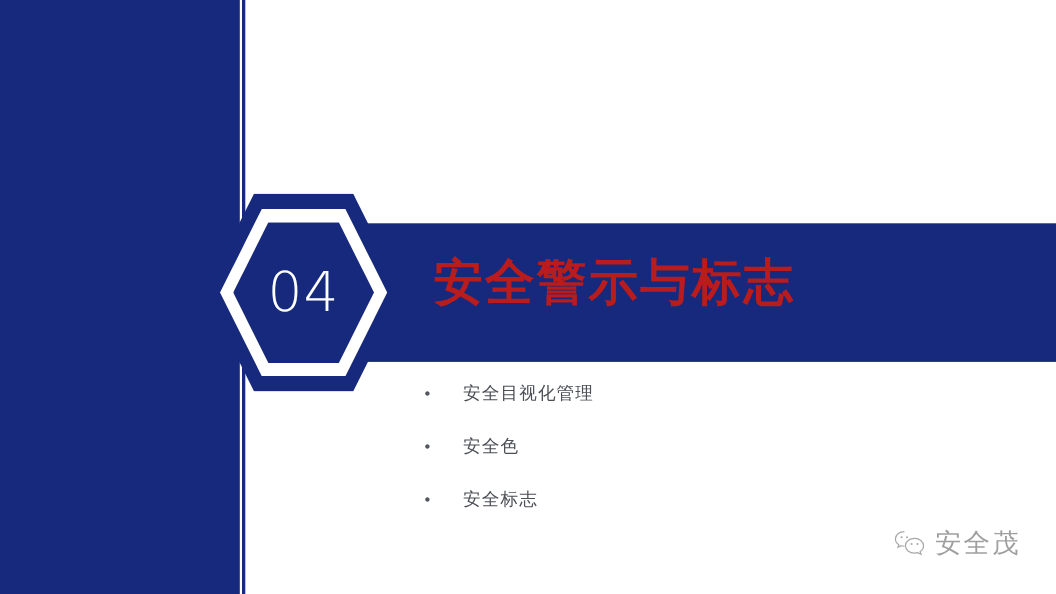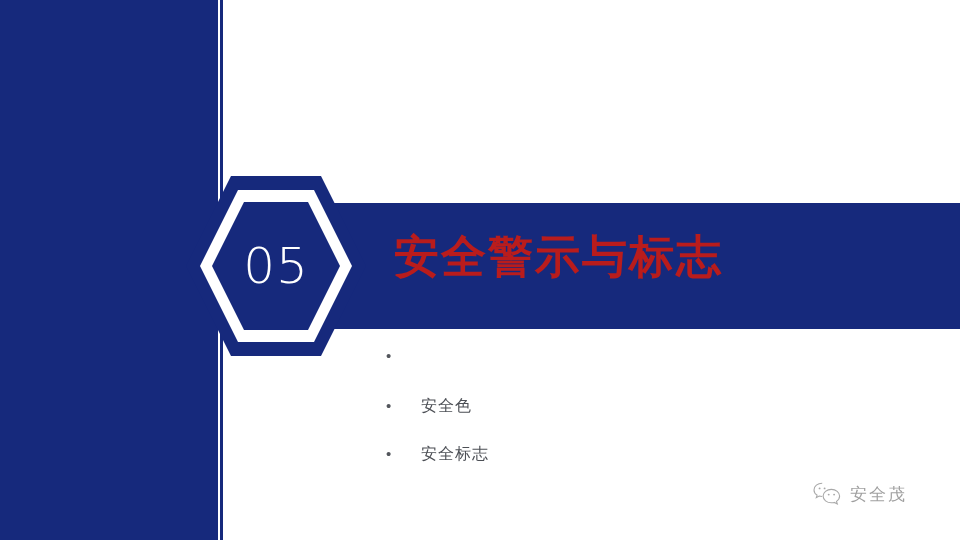--- a/index.html
+++ b/index.html
@@ -153,48 +153,49 @@
     opacity: 0.58;
   }
   .wm-icon {
     width: 30px;
     height: 26px;
     flex: 0 0 30px;
     position: relative;
   }
   .wm-text {
     color: #5b5b5b;
-    font-size: 17px;
+    font-size: 24px;
     letter-spacing: 2px;
     white-space: nowrap;
     font-family: "DejaVu Sans", "Liberation Sans", sans-serif;
   }
 </style>
 </head>
 <body>
 
 <div id="slide">
 
   <div class="left-panel"></div>
   <div class="left-panel-rule"></div>
 
   <div class="banner"></div>
 
   <div class="hex-group">
     <div class="hex-outer"></div>
     <div class="hex-ring"></div>
     <div class="hex-inner"></div>
-    <div class="hex-number">05</div>
+    <div class="hex-number">04</div>
   </div>
 
   <div class="section-title">安全警示与标志</div>
 
   <div class="bullet-list">
     <div class="bullet-item">
       <span class="bullet-dot">•</span>
+      <span class="bullet-text">安全目视化管理</span>
     </div>
     <div class="bullet-item">
       <span class="bullet-dot">•</span>
       <span class="bullet-text">安全色</span>
     </div>
     <div class="bullet-item">
       <span class="bullet-dot">•</span>
       <span class="bullet-text">安全标志</span>
     </div>
   </div>

